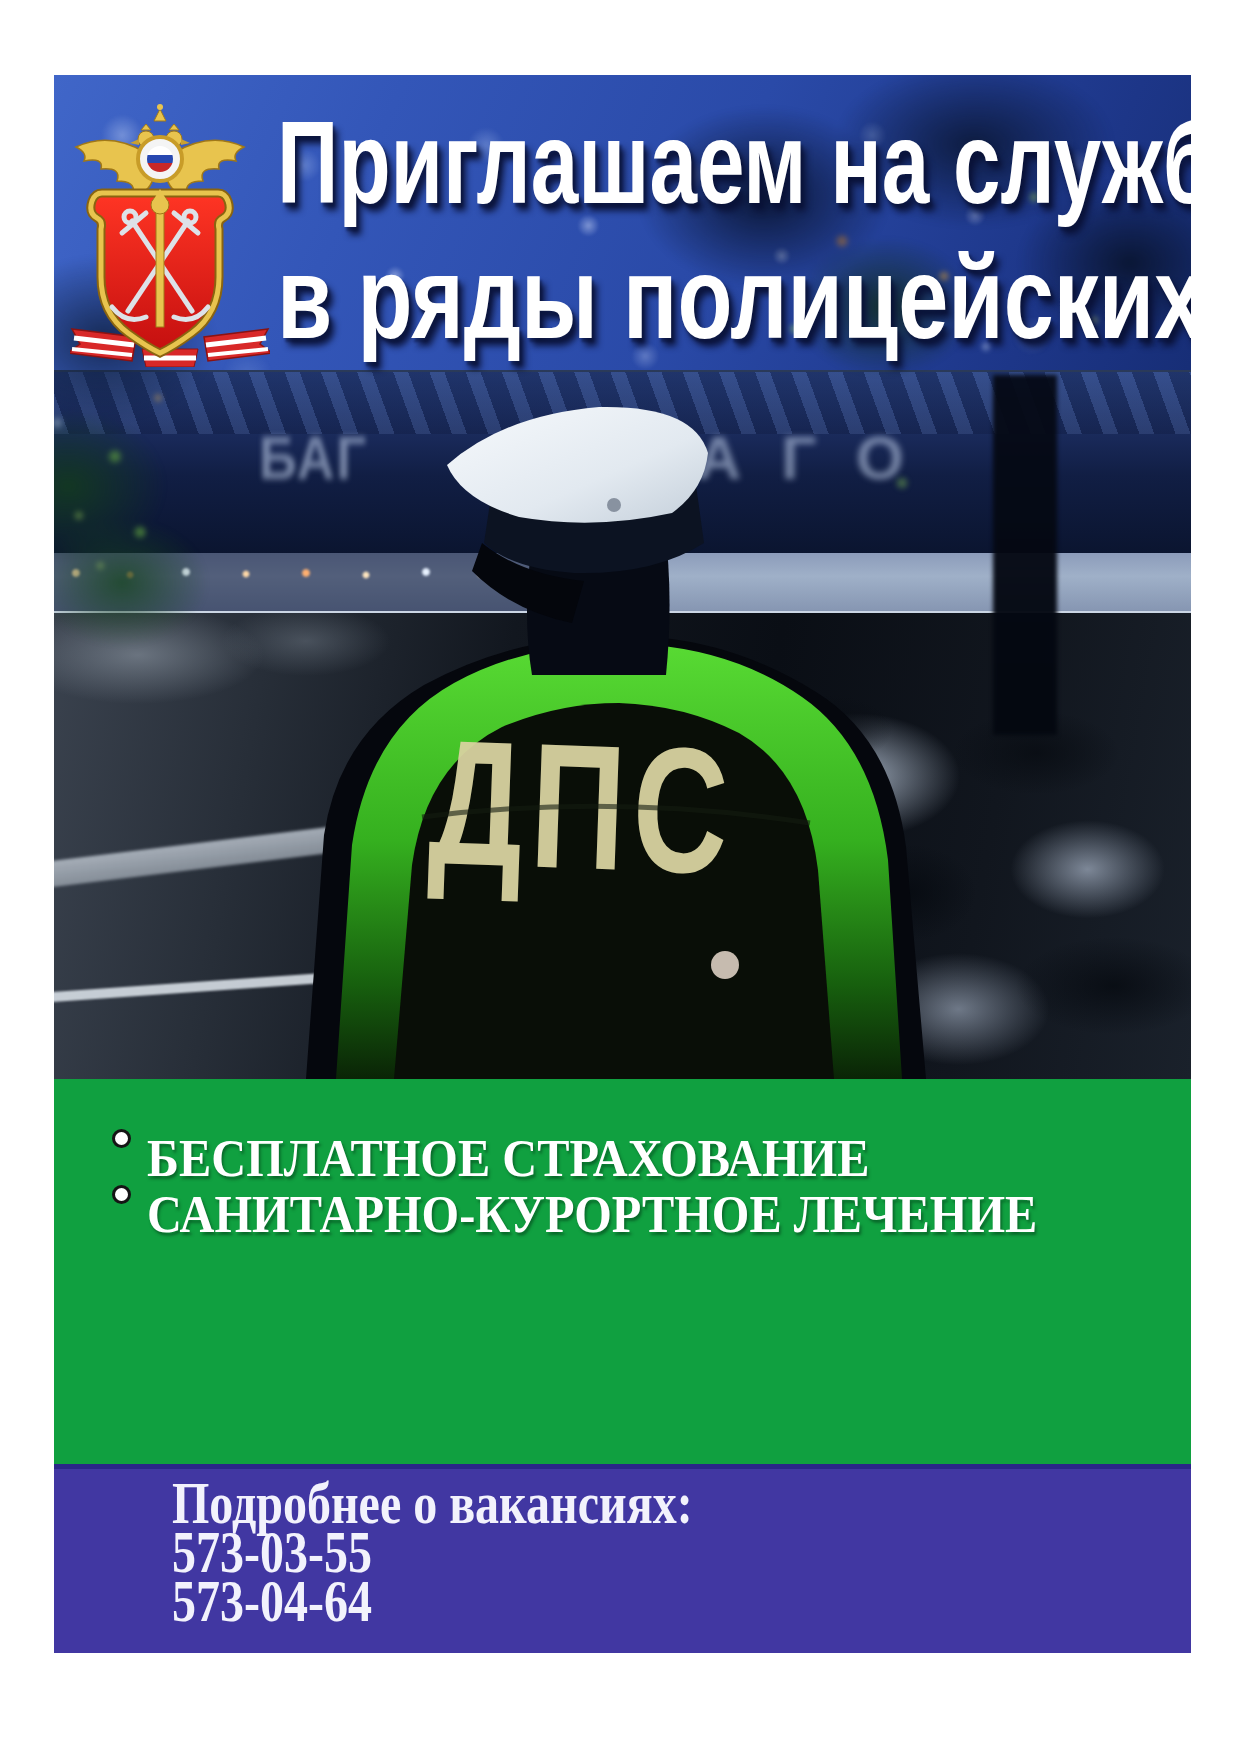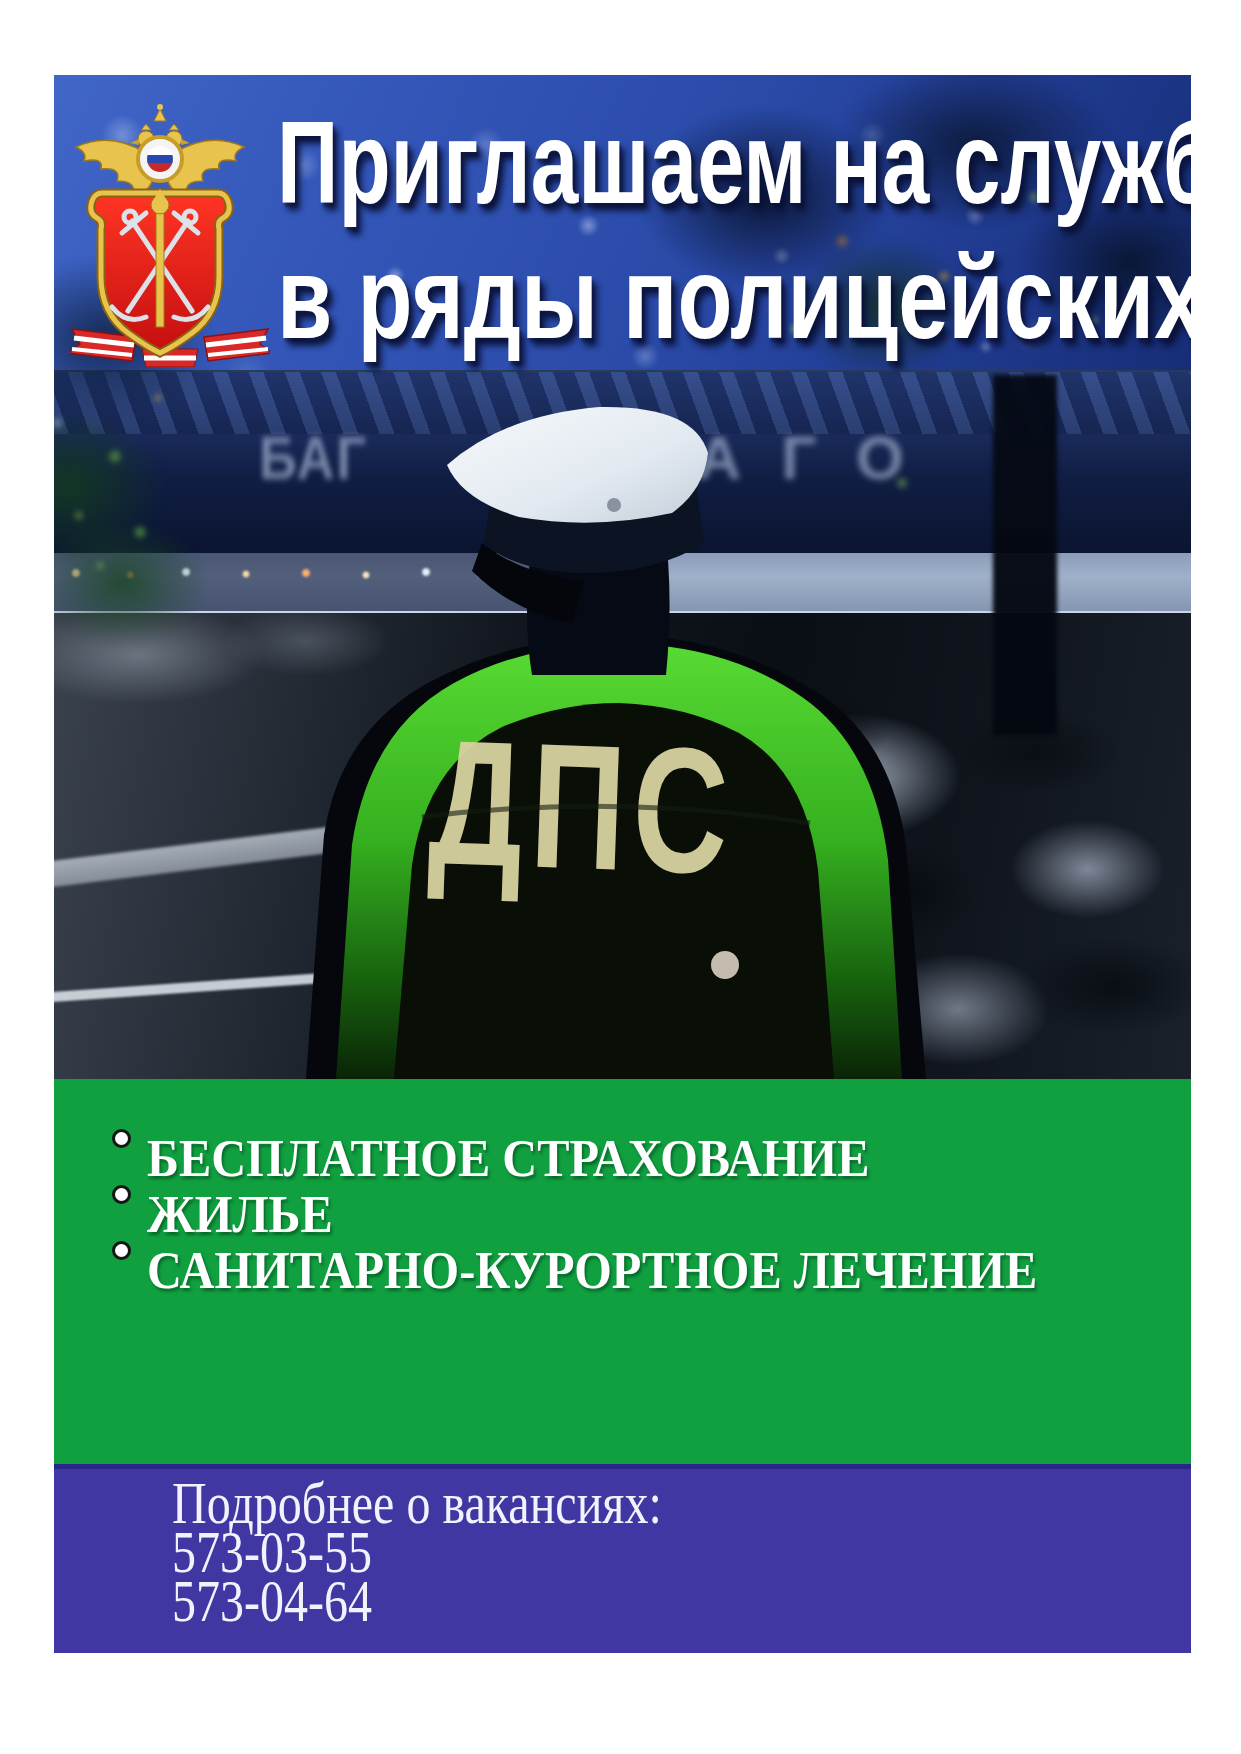--- a/index.html
+++ b/index.html
@@ -113,21 +113,21 @@
   .benefit-row { display:flex; align-items:flex-start; height:56px; padding-left:58px; }
   .bullet { flex:0 0 auto; width:19px; height:19px; border-radius:50%; background:#fff;
     border:3px solid #151515; margin-right:16px; }
   .benefit-label { font-family:"Liberation Serif","DejaVu Serif",serif; font-weight:bold; font-size:52px;
     color:#fff; white-space:nowrap; transform:scaleX(.93); transform-origin:left center;
     text-shadow:2px 3px 3px rgba(0,50,20,.5); }
 
   
   .contact { width:1137px; height:189px; background:#4137a2; border-top:5px solid #2a2688;
     padding:10px 0 0 118px; color:#f2f2fc;
-    font-family:"Liberation Serif","DejaVu Serif",serif; font-size:60px; line-height:49px; }
+    font-family:"Liberation Serif","DejaVu Serif",serif; font-size:60px; line-height:49px;font-weight:bold; }
   .contact div { white-space:nowrap; }
   .contact span { display:inline-block; transform:scaleX(.8); transform-origin:left center; }
 </style>
 </head>
 <body>
 
 <div class="poster">
   <div class="content">
 
     <div class="photo">
@@ -253,24 +253,20 @@
       </div>
     </div>
 
     <div class="benefits">
       <div class="benefit-row">
         <span class="bullet"></span>
         <span class="benefit-label">БЕСПЛАТНОЕ СТРАХОВАНИЕ</span>
       </div>
       <div class="benefit-row">
         <span class="bullet"></span>
-        <span class="benefit-label">ЖИЛЬЕ</span>
-      </div>
-      <div class="benefit-row">
-        <span class="bullet"></span>
         <span class="benefit-label">САНИТАРНО-КУРОРТНОЕ ЛЕЧЕНИЕ</span>
       </div>
     </div>
 
     <div class="contact">
       <div><span>Подробнее о вакансиях:</span></div>
       <div><span>573-03-55</span></div>
       <div><span>573-04-64</span></div>
     </div>
 

